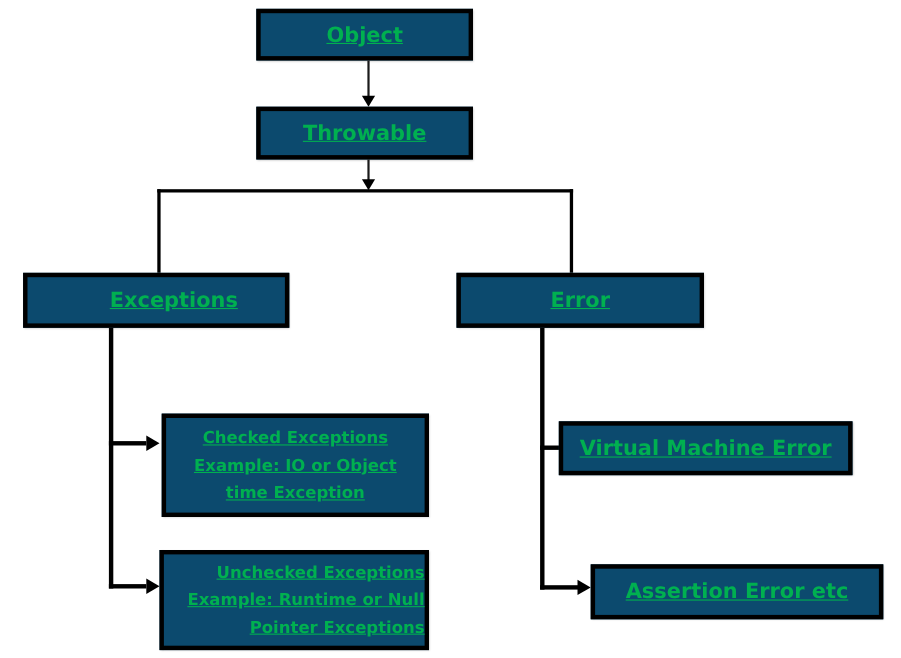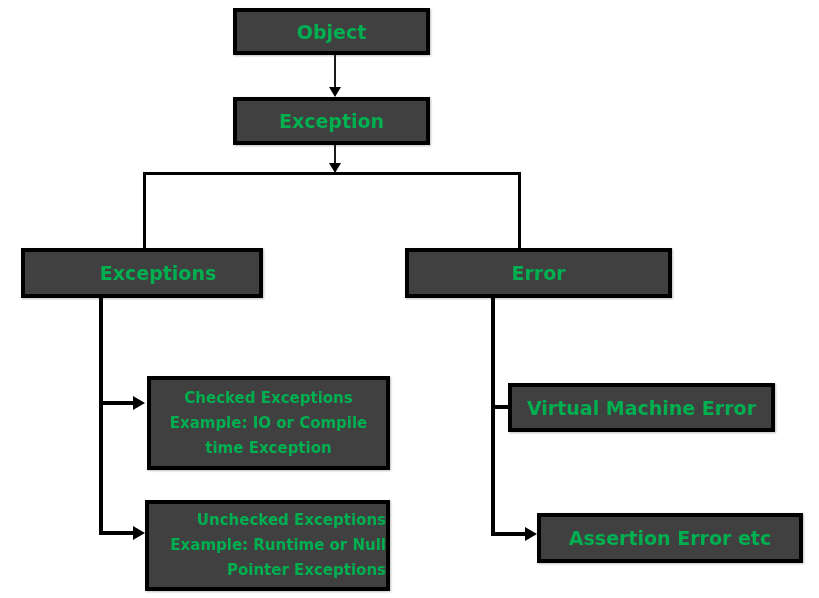--- a/index.html
+++ b/index.html
@@ -11,30 +11,31 @@
   .canvas{
     position:relative;
     width:819px;height:598px;
     background:var(--bg);
     font-family:"DejaVu Sans","Liberation Sans",sans-serif;
     overflow:hidden;
   }
   .node{
     position:absolute;
     box-sizing:border-box;
-    background:#404040;
+    background:#0c4a6e;
     border:4px solid var(--line-black);
     display:flex;
     flex-direction:column;
     align-items:center;
     justify-content:center;
     text-align:center;
     color:var(--text-green);
     font-weight:bold;
     box-shadow:1px 1px 2px rgba(0,0,0,0.25);
+    text-decoration:underline;
   }
   .node.big{font-size:19px;}
   .node.small{font-size:15px;line-height:25px;}
   .line{position:absolute;background:var(--line-black);}
   .line.thin{background:#1a1a1a;}
   .arrow-down{
     position:absolute;width:0;height:0;
     border-left:6px solid transparent;
     border-right:6px solid transparent;
     border-top:10px solid var(--line-black);
@@ -53,49 +54,49 @@
 <div class="canvas">
 
   <div class="node big" style="left:233px;top:8px;width:197px;height:47px;">
     <span>Object</span>
   </div>
 
   <div class="line thin" style="left:334px;top:55px;width:2px;height:33px;"></div>
   <div class="arrow-down" style="left:329px;top:87px;"></div>
 
   <div class="node big" style="left:233px;top:97px;width:197px;height:48px;">
-    <span>Exception</span>
+    <span>Throwable</span>
   </div>
 
   <div class="line thin" style="left:334px;top:145px;width:2px;height:19px;"></div>
   <div class="arrow-down" style="left:329px;top:163px;"></div>
 
   <div class="line" style="left:143px;top:172px;width:378px;height:3px;"></div>
   <div class="line" style="left:143px;top:172px;width:3px;height:76px;"></div>
   <div class="line" style="left:518px;top:172px;width:3px;height:76px;"></div>
 
   <div class="node big" style="left:21px;top:248px;width:242px;height:50px;padding-left:32px;">
     <span>Exceptions</span>
   </div>
 
-  <div class="node big" style="left:405px;top:248px;width:267px;height:50px;">
+  <div class="node big" style="left:415px;top:248px;width:225px;height:50px;">
     <span>Error</span>
   </div>
 
   <div class="line" style="left:99px;top:298px;width:4px;height:237px;"></div>
 
   <div class="line" style="left:99px;top:401px;width:34px;height:4px;"></div>
   <div class="arrow-right" style="left:133px;top:396px;"></div>
 
   <div class="line" style="left:99px;top:531px;width:34px;height:4px;"></div>
   <div class="arrow-right" style="left:133px;top:526px;"></div>
 
   <div class="node small" style="left:147px;top:352px;width:243px;height:94px;margin-top:24px;">
     <span class="tline">Checked Exceptions</span>
-    <span class="tline">Example: IO or Compile</span>
+    <span class="tline">Example: IO or Object</span>
     <span class="tline">time Exception</span>
   </div>
 
   <div class="node small" style="left:145px;top:500px;width:245px;height:91px;align-items:flex-end;">
     <span class="tline">Unchecked Exceptions</span>
     <span class="tline">Example: Runtime or Null</span>
     <span class="tline">Pointer Exceptions</span>
   </div>
 
   <div class="line" style="left:491px;top:298px;width:4px;height:238px;"></div>

